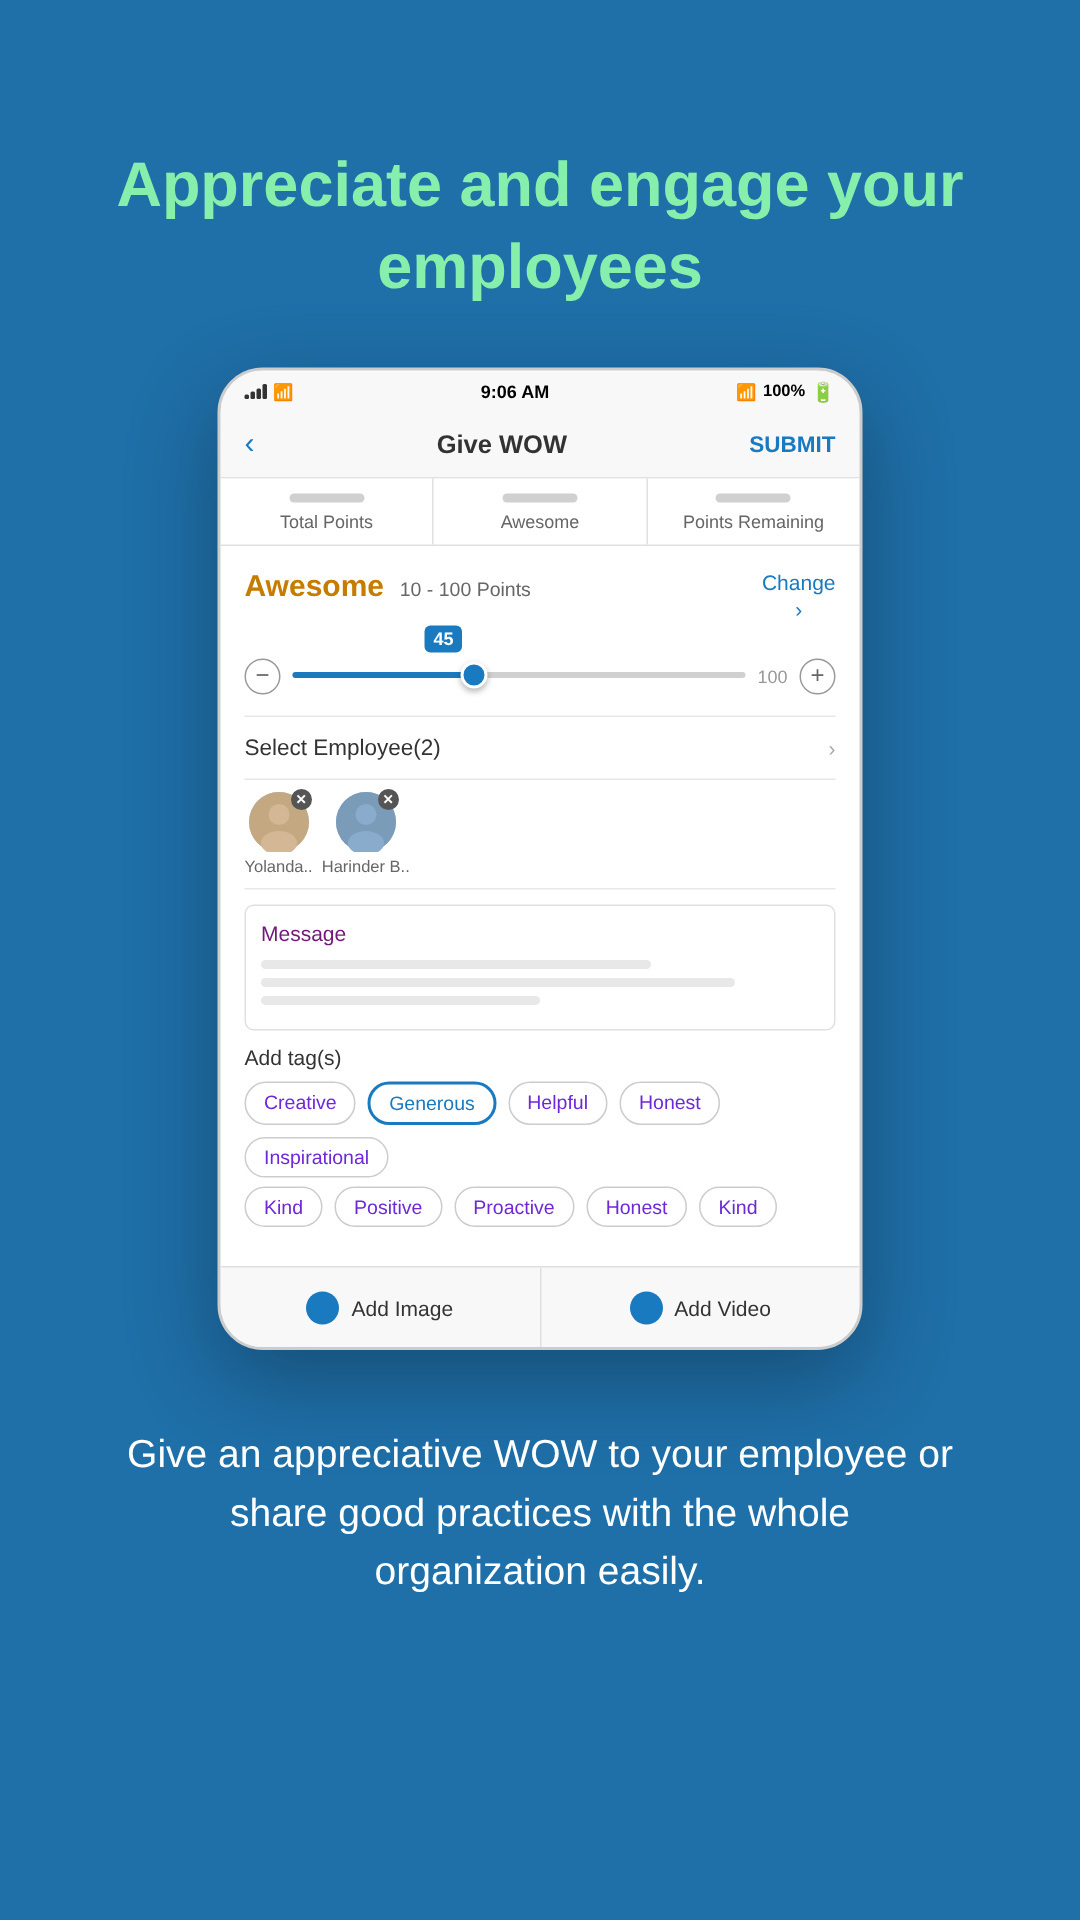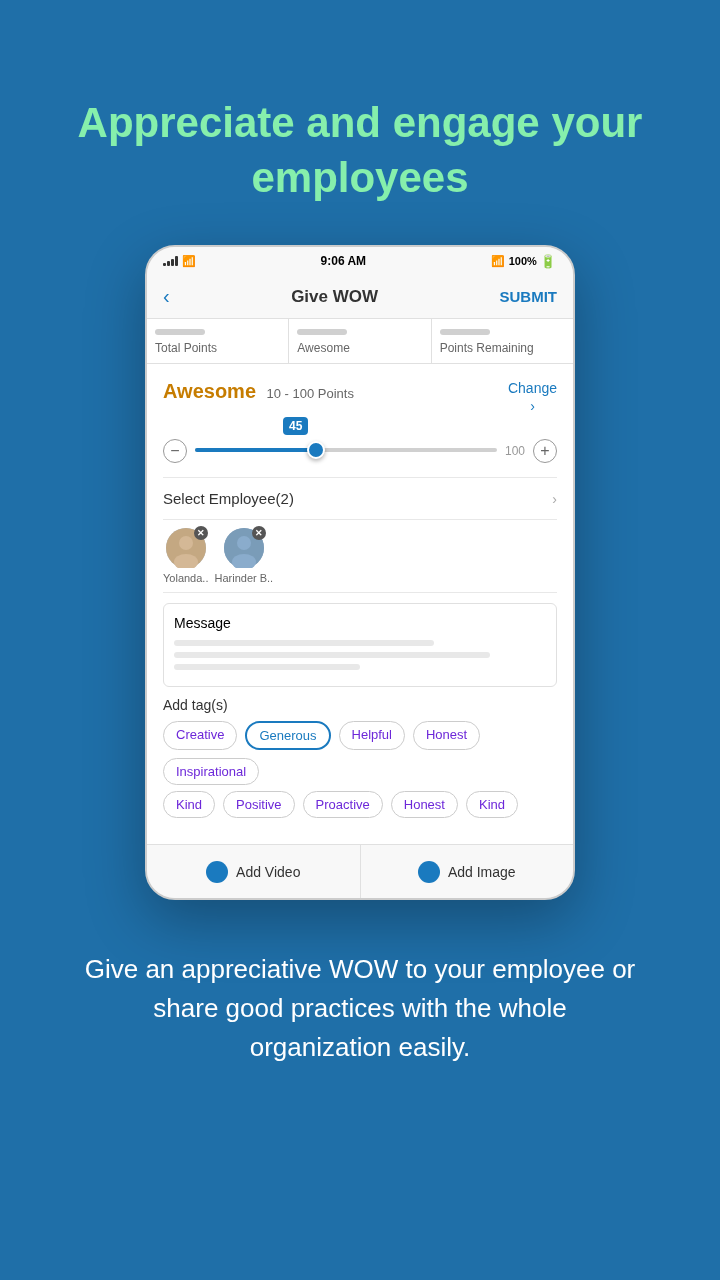--- a/index.html
+++ b/index.html
@@ -81,21 +81,21 @@
     
     .points-tabs {
       display: flex;
       background: #ffffff;
       border-bottom: 1px solid #e0e0e0;
     }
     .points-tab {
       flex: 1;
       display: flex;
       flex-direction: column;
-      align-items: flex-start;
+      align-items: center;
       padding: 10px 8px 8px;
       border-right: 1px solid #e0e0e0;
     }
     .points-tab:last-child { border-right: none; }
     .points-tab-bar {
       width: 50px;
       height: 6px;
       background: #d0d0d0;
       border-radius: 3px;
       margin-bottom: 6px;
@@ -273,21 +273,21 @@
     
     .message-area {
       margin: 10px 0;
       border: 1px solid #e0e0e0;
       border-radius: 6px;
       padding: 10px;
       min-height: 80px;
     }
     .message-placeholder {
       font-size: 14px;
-      color: #000000;
+      color: #701a75;
     }
     .message-lines {
       margin-top: 8px;
     }
     .message-line {
       height: 6px;
       background: #e8e8e8;
       border-radius: 3px;
       margin-bottom: 6px;
     }
@@ -518,24 +518,24 @@
         <span class="tag">Proactive</span>
         <span class="tag">Honest</span>
         <span class="tag">Kind</span>
       </div>
     </div>
 
   </div>
 
   <div class="bottom-bar">
     <div class="bottom-btn">
+      <div class="bottom-btn-icon"></div>
+      <span class="bottom-btn-label">Add Image</span>
+    </div>
+    <div class="bottom-btn">
       <div class="bottom-btn-icon" style="background:#1a7abf;"></div>
       <span class="bottom-btn-label">Add Video</span>
     </div>
-    <div class="bottom-btn">
-      <div class="bottom-btn-icon"></div>
-      <span class="bottom-btn-label">Add Image</span>
-    </div>
   </div>
 
 </div>
 
 <p class="footer-text">Give an appreciative WOW to your employee or share good practices with the whole organization easily.</p>
 
 </body></html>

